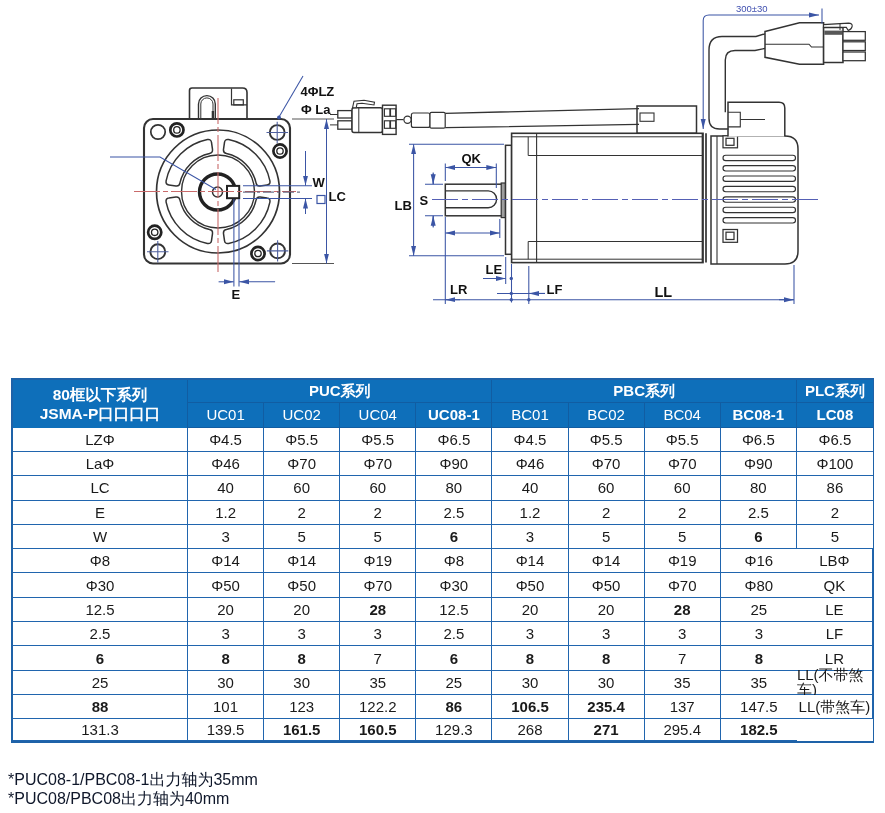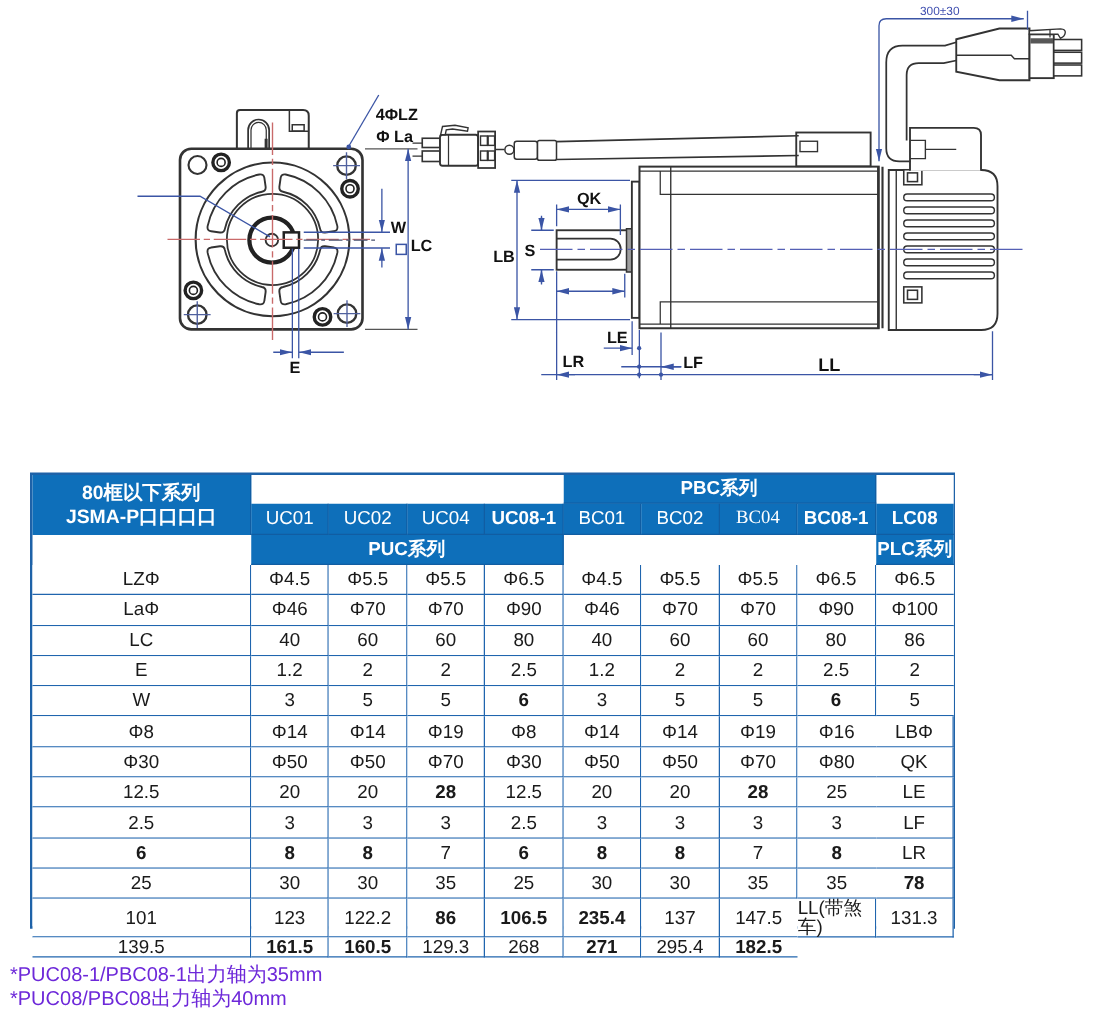--- a/index.html
+++ b/index.html
@@ -1,29 +1,29 @@
 <!DOCTYPE html>
 <html><head>
 <meta charset="utf-8">
 <style>
 html,body{margin:0;padding:0;background:#fff;}
 body{width:885px;height:813px;position:relative;font-family:"Liberation Sans",sans-serif;}
 #draw{position:absolute;left:0;top:0;}
-#tbl{position:absolute;left:11px;top:378px;width:740px;height:365px;box-sizing:border-box;border:2px solid #1e62a8;border-right-width:1px;display:grid;grid-template-columns:175px repeat(9,1fr);grid-template-rows:22.8px 24.9px repeat(12,24.31px) auto;margin-left:13px;}
+#tbl{position:absolute;left:11px;top:378px;width:863px;height:365px;box-sizing:border-box;border:2px solid #1e62a8;border-right-width:1px;display:grid;grid-template-columns:175px repeat(9,1fr);grid-template-rows:22.8px 24.9px repeat(12,24.31px) auto;}
 #tbl div{display:flex;align-items:center;justify-content:center;box-sizing:border-box;font-size:15px;color:#1a1a1a;border-right:1px solid #2065ae;border-bottom:1px solid #2065ae;background:#fff;line-height:1;}
 #tbl div.h{background:#0e6fba;color:#fff;border-right:1px solid #115da2;border-bottom:1px solid #115da2;}
 #tbl div.hb{font-weight:bold;font-size:15px;}
 #tbl div.g1{grid-column:1;grid-row:1/3;flex-direction:column;border-bottom:none;}
 #tbl div.g1 span{display:block;line-height:19px;font-size:15.5px;}
 #tbl div.puc{grid-column:2/6;}
 #tbl div.pbc{grid-column:6/10;}
 #tbl div.plc{grid-column:10;border-right:none;}
 #tbl div.last{border-right:none;text-align:center;}
 #tbl div.b{font-weight:bold;}
-.fn{position:absolute;left:8px;font-size:16px;color:#6d28d9;}
+.fn{position:absolute;left:8px;font-size:16px;color:#0f172a;}
 </style>
 </head>
 <body>
 <svg id="draw" width="885" height="378" viewBox="0 0 885 378">
 <defs>
 <marker id="ar" viewBox="0 0 10 6" refX="9.5" refY="3" markerWidth="10" markerHeight="6" orient="auto-start-reverse">
         <path d="M0,0.6 L9.5,3 L0,5.4 Z" fill="#3b55a5"></path>
       </marker>
 </defs>
 <g fill="none" stroke="#333" stroke-width="1.5">
@@ -227,30 +227,30 @@
 <text x="546.5" y="294" font-size="13">LF</text>
 <text x="654.5" y="296.5" font-size="14.5">LL</text>
 <text x="736" y="12" font-size="9.5" fill="#4050b0" font-weight="normal">300±30</text>
 </g>
 </svg>
 <div id="tbl">
     <div class="h hb g1">
       <span>80框以下系列</span>
       <span>JSMA-P口口口口</span>
     </div>
+    <div class="h hb puc">PUC系列</div>
     <div class="h hb pbc">PBC系列</div>
-    <div class="h hb puc">PUC系列</div>
     <div class="h hb plc">PLC系列</div>
     <div class="h" style="grid-row:2;">UC01</div>
     <div class="h" style="grid-row:2;">UC02</div>
     <div class="h" style="grid-row:2;">UC04</div>
     <div class="h hb" style="grid-row:2;">UC08-1</div>
     <div class="h" style="grid-row:2;text-align:center;">BC01</div>
     <div class="h" style="grid-row:2;">BC02</div>
-    <div class="h" style="grid-row:2;font-family:Liberation Serif, serif;">BC04</div>
+    <div class="h" style="grid-row:2;">BC04</div>
     <div class="h hb" style="grid-row:2;">BC08-1</div>
     <div class="h hb last" style="grid-row:2;">LC08</div>
     <div class="">LZΦ</div>
     <div class="">Φ4.5</div>
     <div class="">Φ5.5</div>
     <div class="">Φ5.5</div>
     <div class="">Φ6.5</div>
     <div class="">Φ4.5</div>
     <div class="">Φ5.5</div>
     <div class="">Φ5.5</div>
@@ -348,21 +348,22 @@
     <div class="">LR</div>
     <div class="">25</div>
     <div class="">30</div>
     <div class="">30</div>
     <div class="">35</div>
     <div class="">25</div>
     <div class="">30</div>
     <div class="">30</div>
     <div class="">35</div>
     <div class="last ">35</div>
-    <div class="b ">78</div>
+    <div class="">LL(不带煞车)</div>
+    <div class="b ">88</div>
     <div class="">101</div>
     <div class="">123</div>
     <div class="">122.2</div>
     <div class="b ">86</div>
     <div class="b ">106.5</div>
     <div class="b ">235.4</div>
     <div class="">137</div>
     <div class="last ">147.5</div>
     <div class="">LL(带煞车)</div>
     <div class="">131.3</div>

